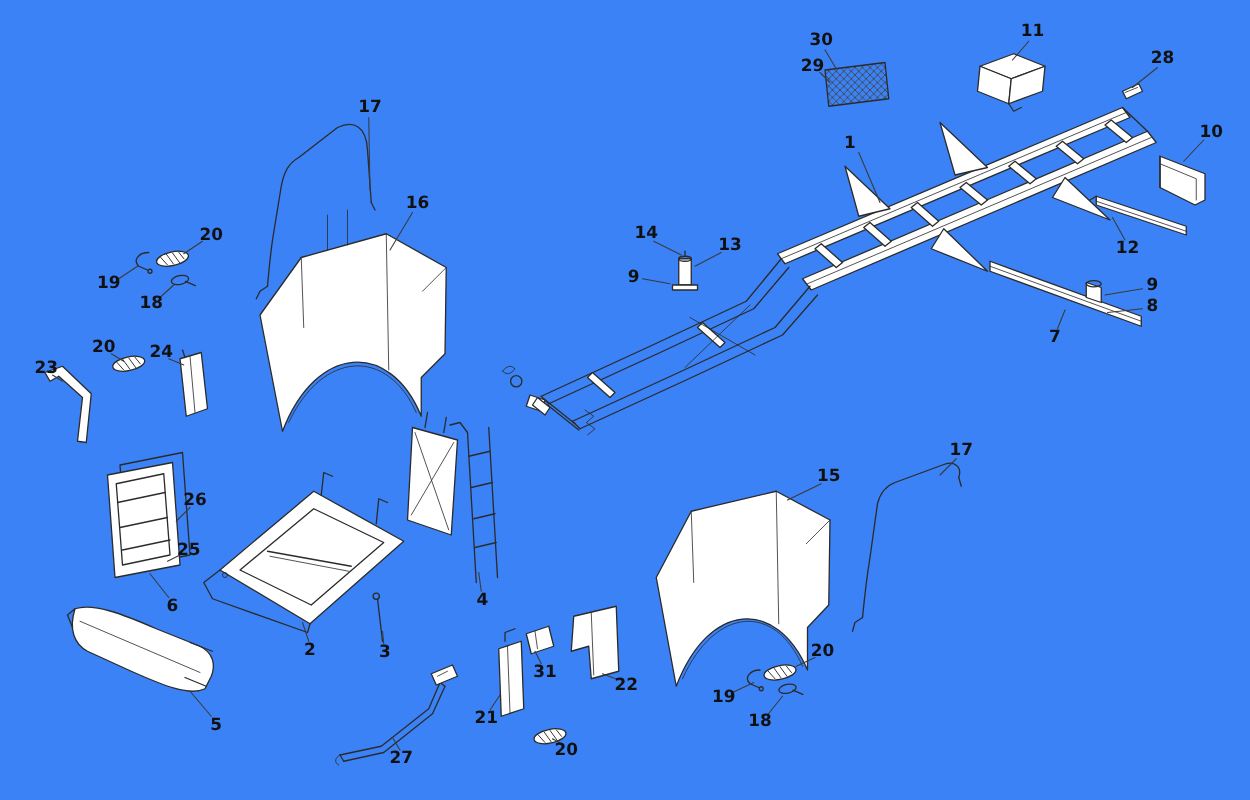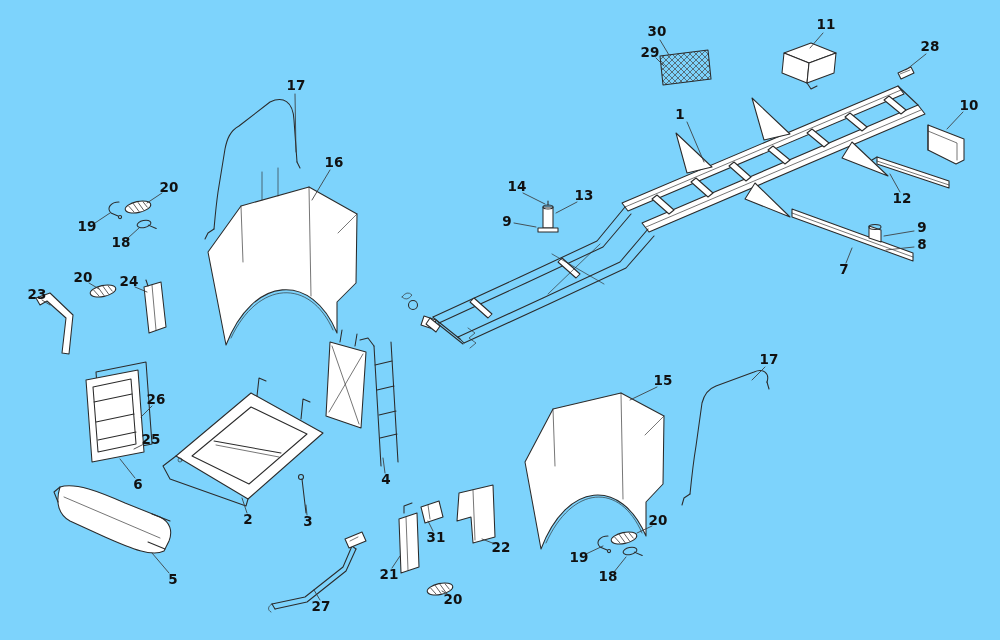--- a/index.html
+++ b/index.html
@@ -1,16 +1,16 @@
 <!DOCTYPE html>
 <html><head>
 <meta charset="utf-8">
 <style>
   html,body{margin:0;padding:0;background:#ffffff}
-  .stage{position:relative;width:1000px;height:640px;background:#7dd3fc;overflow:hidden}
+  .stage{position:relative;width:1000px;height:640px;background:#3b82f6;overflow:hidden}
   svg{display:block;width:100%;height:100%}
   svg path,svg line,svg polyline,svg polygon,svg ellipse,svg circle,svg rect{
     fill:none;stroke:#2b2b2b;stroke-width:1.05;stroke-linejoin:round;stroke-linecap:round}
   .panel{fill:#ffffff}
   .mesh{fill:url(#meshPattern)}
   .thin{stroke-width:0.65}
   .leader{stroke:#3a3a3a;stroke-width:0.85}
   svg text.callout{fill:#111111;stroke:none;font-family:"DejaVu Sans",sans-serif;
     font-size:13.5px;font-weight:600;text-anchor:middle;dominant-baseline:middle}
 </style>

